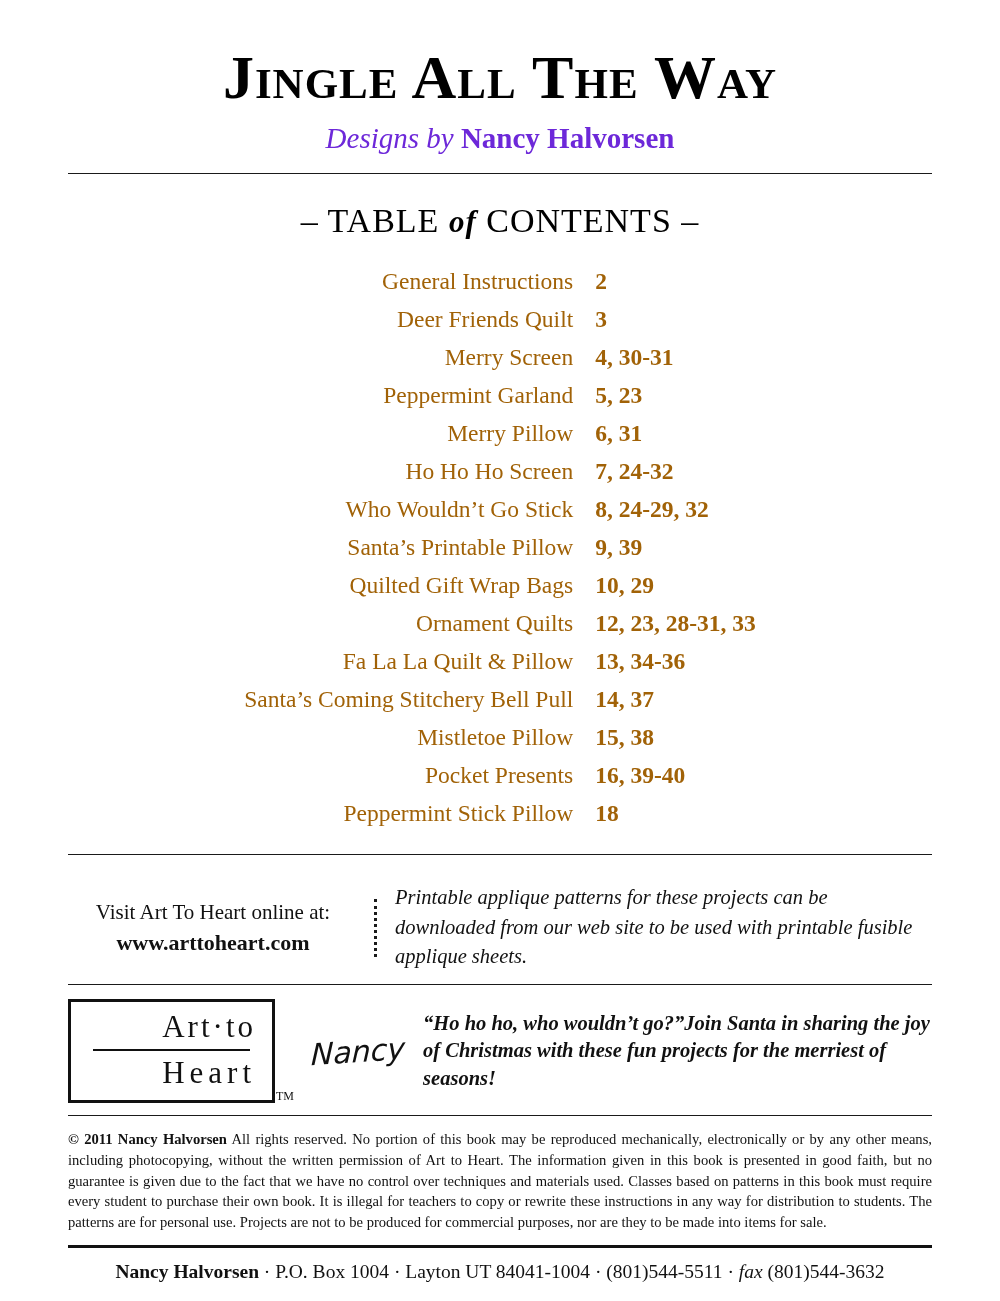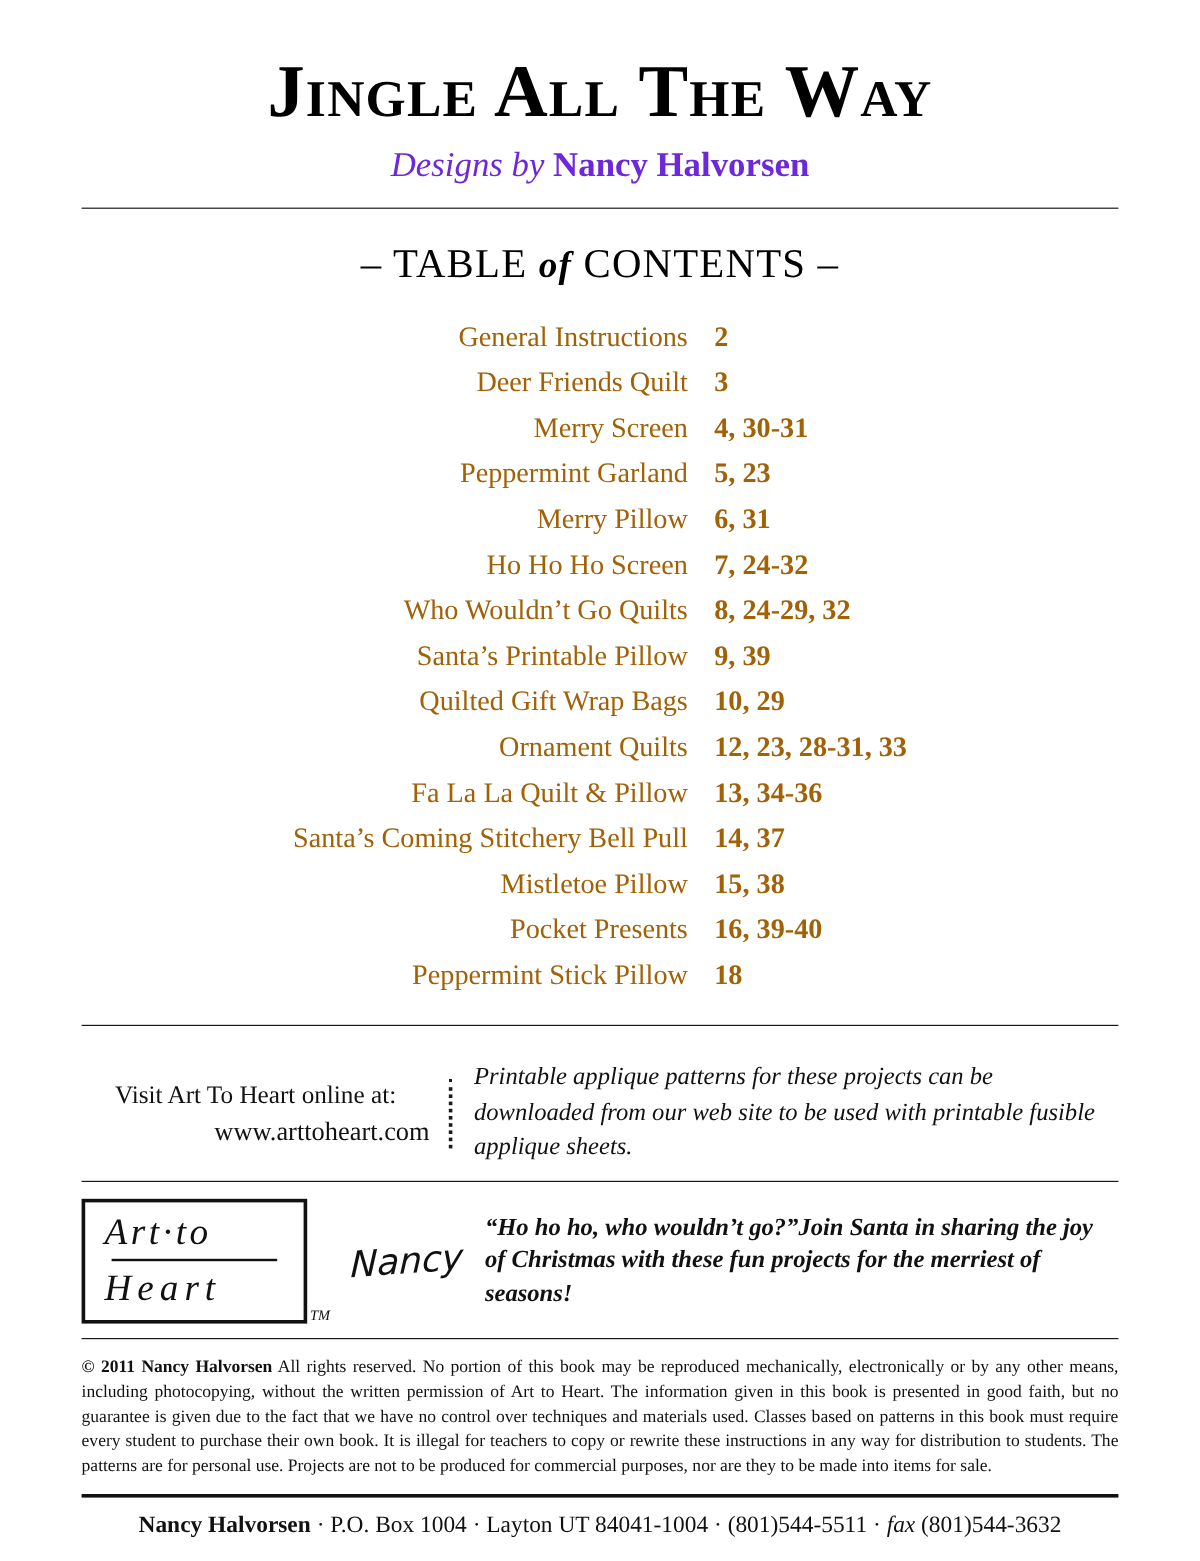--- a/index.html
+++ b/index.html
@@ -106,23 +106,22 @@
   .band-left {
     width: 290px;
     text-align: center;
     padding-right: 12px;
   }
   .band-left .ln1 {
     font-size: 21px;
   }
   .band-left .ln2 {
     font-size: 22px;
-    font-weight: normal;
+    font-weight: bold;
     margin-top: 5px;
-    text-align: right;
   }
   .dotted-sep {
     width: 0;
     border-left: 3px dotted #1a1a1a;
     height: 58px;
     margin: 0 18px 0 4px;
   }
   .band-right {
     flex: 1;
     font-style: italic;
@@ -133,25 +132,24 @@
   
   .logo-band {
     display: flex;
     align-items: center;
     padding: 0 68px;
     margin-top: 14px;
   }
   .logo-box {
     border: 3px solid #111;
     padding: 7px 16px 9px 16px;
-    text-align: left;
+    text-align: right;
     position: relative;
-    width: 188px;
+    width: 207px;
     box-sizing: border-box;
-    font-style: italic;
   }
   .logo-line1 {
     font-size: 31px;
     letter-spacing: 3px;
     font-weight: 400;
   }
   .logo-divider {
     border-top: 2px solid #111;
     margin: 4px 6px 4px 6px;
   }
@@ -250,21 +248,21 @@
       </tr>
       <tr>
         <td class="toc-name">Merry Pillow</td>
         <td class="toc-pages">6, 31</td>
       </tr>
       <tr>
         <td class="toc-name">Ho Ho Ho Screen</td>
         <td class="toc-pages">7, 24-32</td>
       </tr>
       <tr>
-        <td class="toc-name">Who Wouldn’t Go Quilts</td>
+        <td class="toc-name">Who Wouldn’t Go Stick</td>
         <td class="toc-pages">8, 24-29, 32</td>
       </tr>
       <tr>
         <td class="toc-name">Santa’s Printable Pillow</td>
         <td class="toc-pages">9, 39</td>
       </tr>
       <tr>
         <td class="toc-name">Quilted Gift Wrap Bags</td>
         <td class="toc-pages">10, 29</td>
       </tr>

